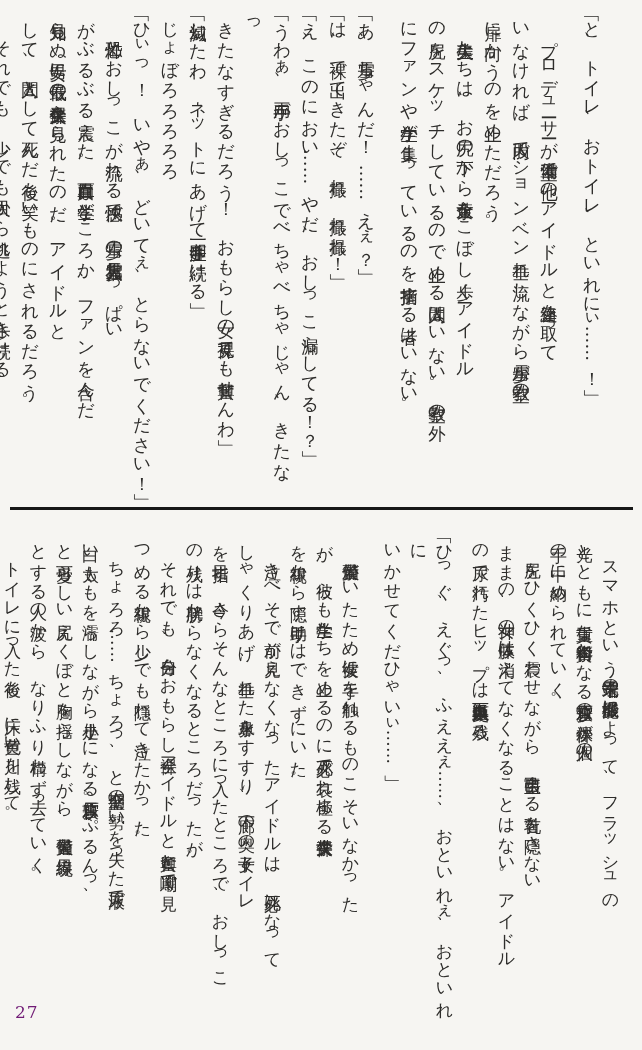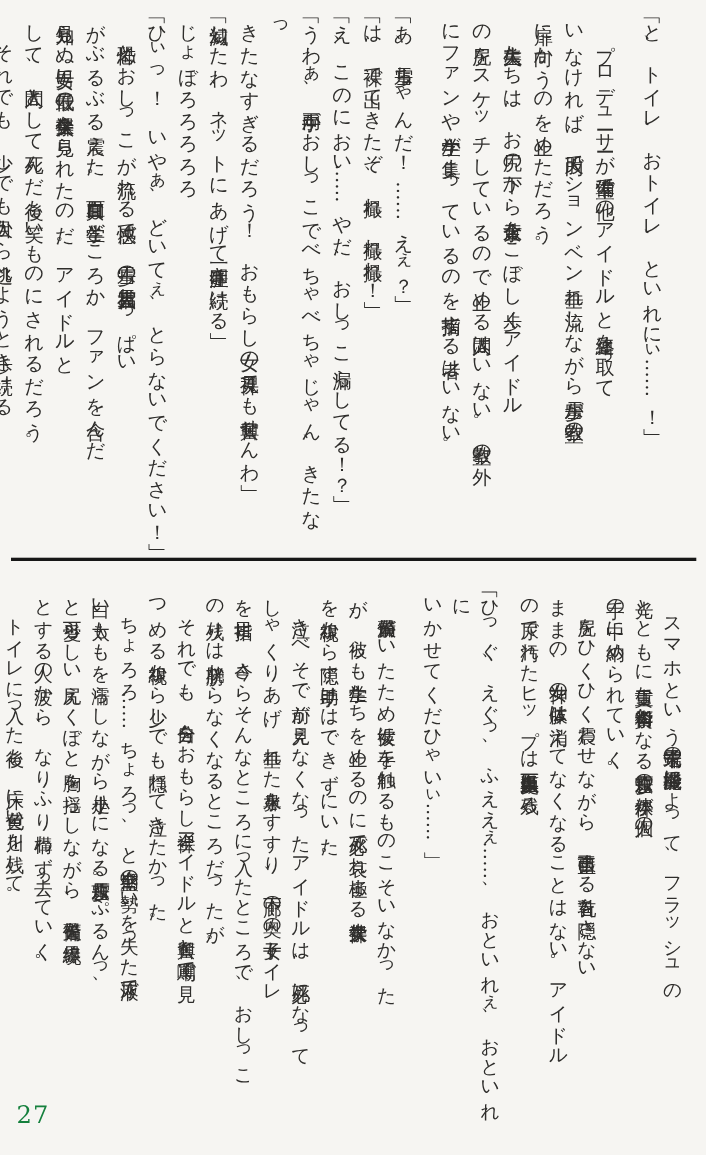--- a/index.html
+++ b/index.html
@@ -46,23 +46,23 @@
     top: 507px;
     left: 10px;
     right: 9px;
     height: 3px;
     background: #171717;
   }
   .page-number {
     position: absolute;
     left: 15px;
     top: 1002px;
-    font-size: 22px;
+    font-size: 17px;
     letter-spacing: 1px;
-    color: #15803d;
+    color: #701a75;
   }
 </style>
 </head>
 <body>
 
 <div class="page">
   <div class="text-block top" id="top-block">
       <p class="line">「と、トイレ、おトイレ、といれにぃ……！」</p>
       <p class="line indent gap">プロデューサーが準備室で他のアイドルと連絡を取って</p>
       <p class="line">いなければ、内股でションベン垂れ流しながら雪歩が教室の</p>

